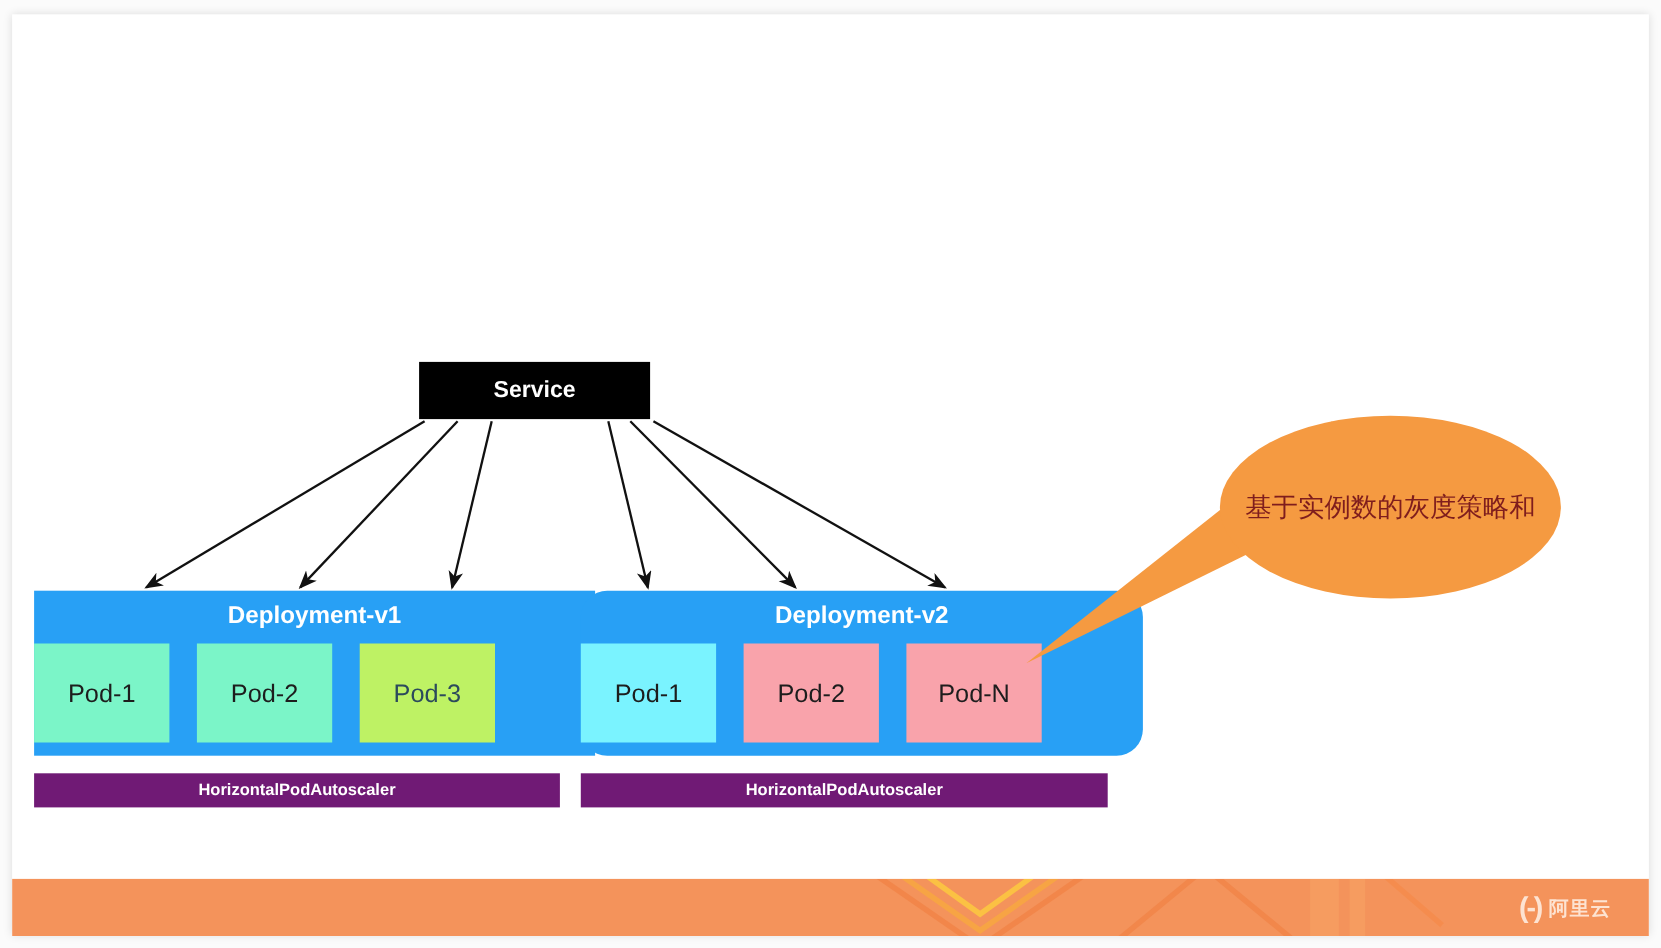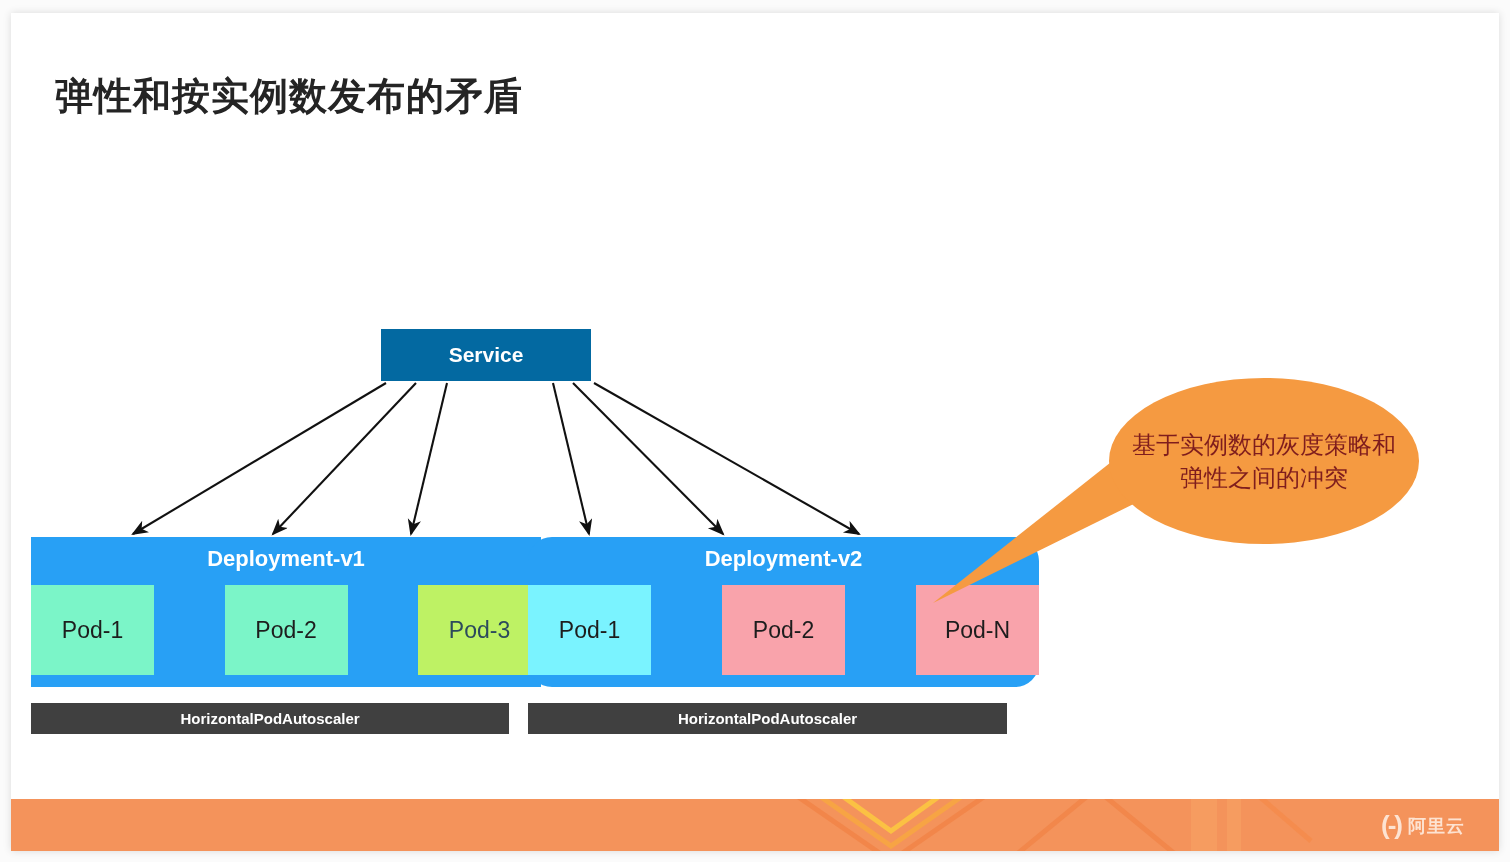--- a/index.html
+++ b/index.html
@@ -61,21 +61,21 @@
     pointer-events: none;
   }
 
   
   .service-box {
     position: absolute;
     left: 370px;
     top: 316px;
     width: 210px;
     height: 52px;
-    background: #0369a1;
+    background: #000000;
     display: flex;
     align-items: center;
     justify-content: center;
   }
   .service-box .node-label {
     color: #ffffff;
     font-size: 21px;
     font-weight: bold;
   }
 
@@ -96,42 +96,42 @@
     font-weight: bold;
   }
   .pods-row {
     position: absolute;
     left: 0;
     top: 47px;
     width: 100%;
     height: 92px;
     display: flex;
     align-items: center;
-    justify-content: space-between;
+    justify-content: flex-start;
     gap: 25px;
   }
   .pod {
     width: 123px;
     height: 90px;
     display: flex;
     align-items: center;
     justify-content: center;
     font-size: 23px;
     color: #1d1d1d;
   }
   .pod.mint   { background: #7bf5c8; }
   .pod.steel  { background: #bef264; color: #2c4a5c; }
   .pod.cyan   { background: #7af3ff; }
   .pod.salmon { background: #f9a3ab; }
 
   
   .hpa-bar {
     position: absolute;
     height: 31px;
-    background: #404040;
+    background: #701a75;
     display: flex;
     align-items: center;
     justify-content: center;
   }
   .hpa-bar .node-label {
     color: #ffffff;
     font-size: 15px;
     font-weight: bold;
   }
 
@@ -206,21 +206,20 @@
     letter-spacing: 1px;
   }
 </style>
 </head>
 <body>
 
 <div id="stage">
 
   <div class="slide">
 
-    <div class="slide-title">弹性和按实例数发布的矛盾</div>
 
     <div class="diagram">
 
       <svg class="arrow-layer" viewBox="0 0 1488 838" xmlns="http://www.w3.org/2000/svg">
         <defs>
           <marker id="ah" markerWidth="9" markerHeight="9" refX="7" refY="3.2" orient="auto" markerUnits="strokeWidth">
             <path d="M0,0 L8,3.2 L0,6.4 L2.2,3.2 z" fill="#111111"></path>
           </marker>
         </defs>
         <g stroke="#111111" stroke-width="2.1" fill="none" marker-end="url(#ah)">
@@ -274,21 +273,20 @@
       <div class="hpa-bar" style="left:517px; top:690px; width:479px;">
         <span class="node-label">HorizontalPodAutoscaler</span>
       </div>
 
       <svg class="callout-tail" viewBox="0 0 420 260" xmlns="http://www.w3.org/2000/svg">
         <path d="M22,230 L300,10 L330,78 Z" fill="#f59a41"></path>
       </svg>
 
       <div class="callout-bubble">
         <div class="callout-text">基于实例数的灰度策略和</div>
-        <div class="callout-text">弹性之间的冲突</div>
       </div>
 
     </div>
 
     <div class="footer-band">
       <svg class="footer-pattern" viewBox="0 0 1488 52" preserveAspectRatio="none" xmlns="http://www.w3.org/2000/svg">
         <g fill="none" stroke-width="5">
           <polyline points="770,-14 880,62 990,-14" stroke="#f07c3c" opacity="0.55"></polyline>
           <polyline points="793,-14 880,47 967,-14" stroke="#f7a93f" opacity="0.8"></polyline>
           <polyline points="816,-14 880,32 944,-14" stroke="#fbc93f" opacity="0.85"></polyline>

